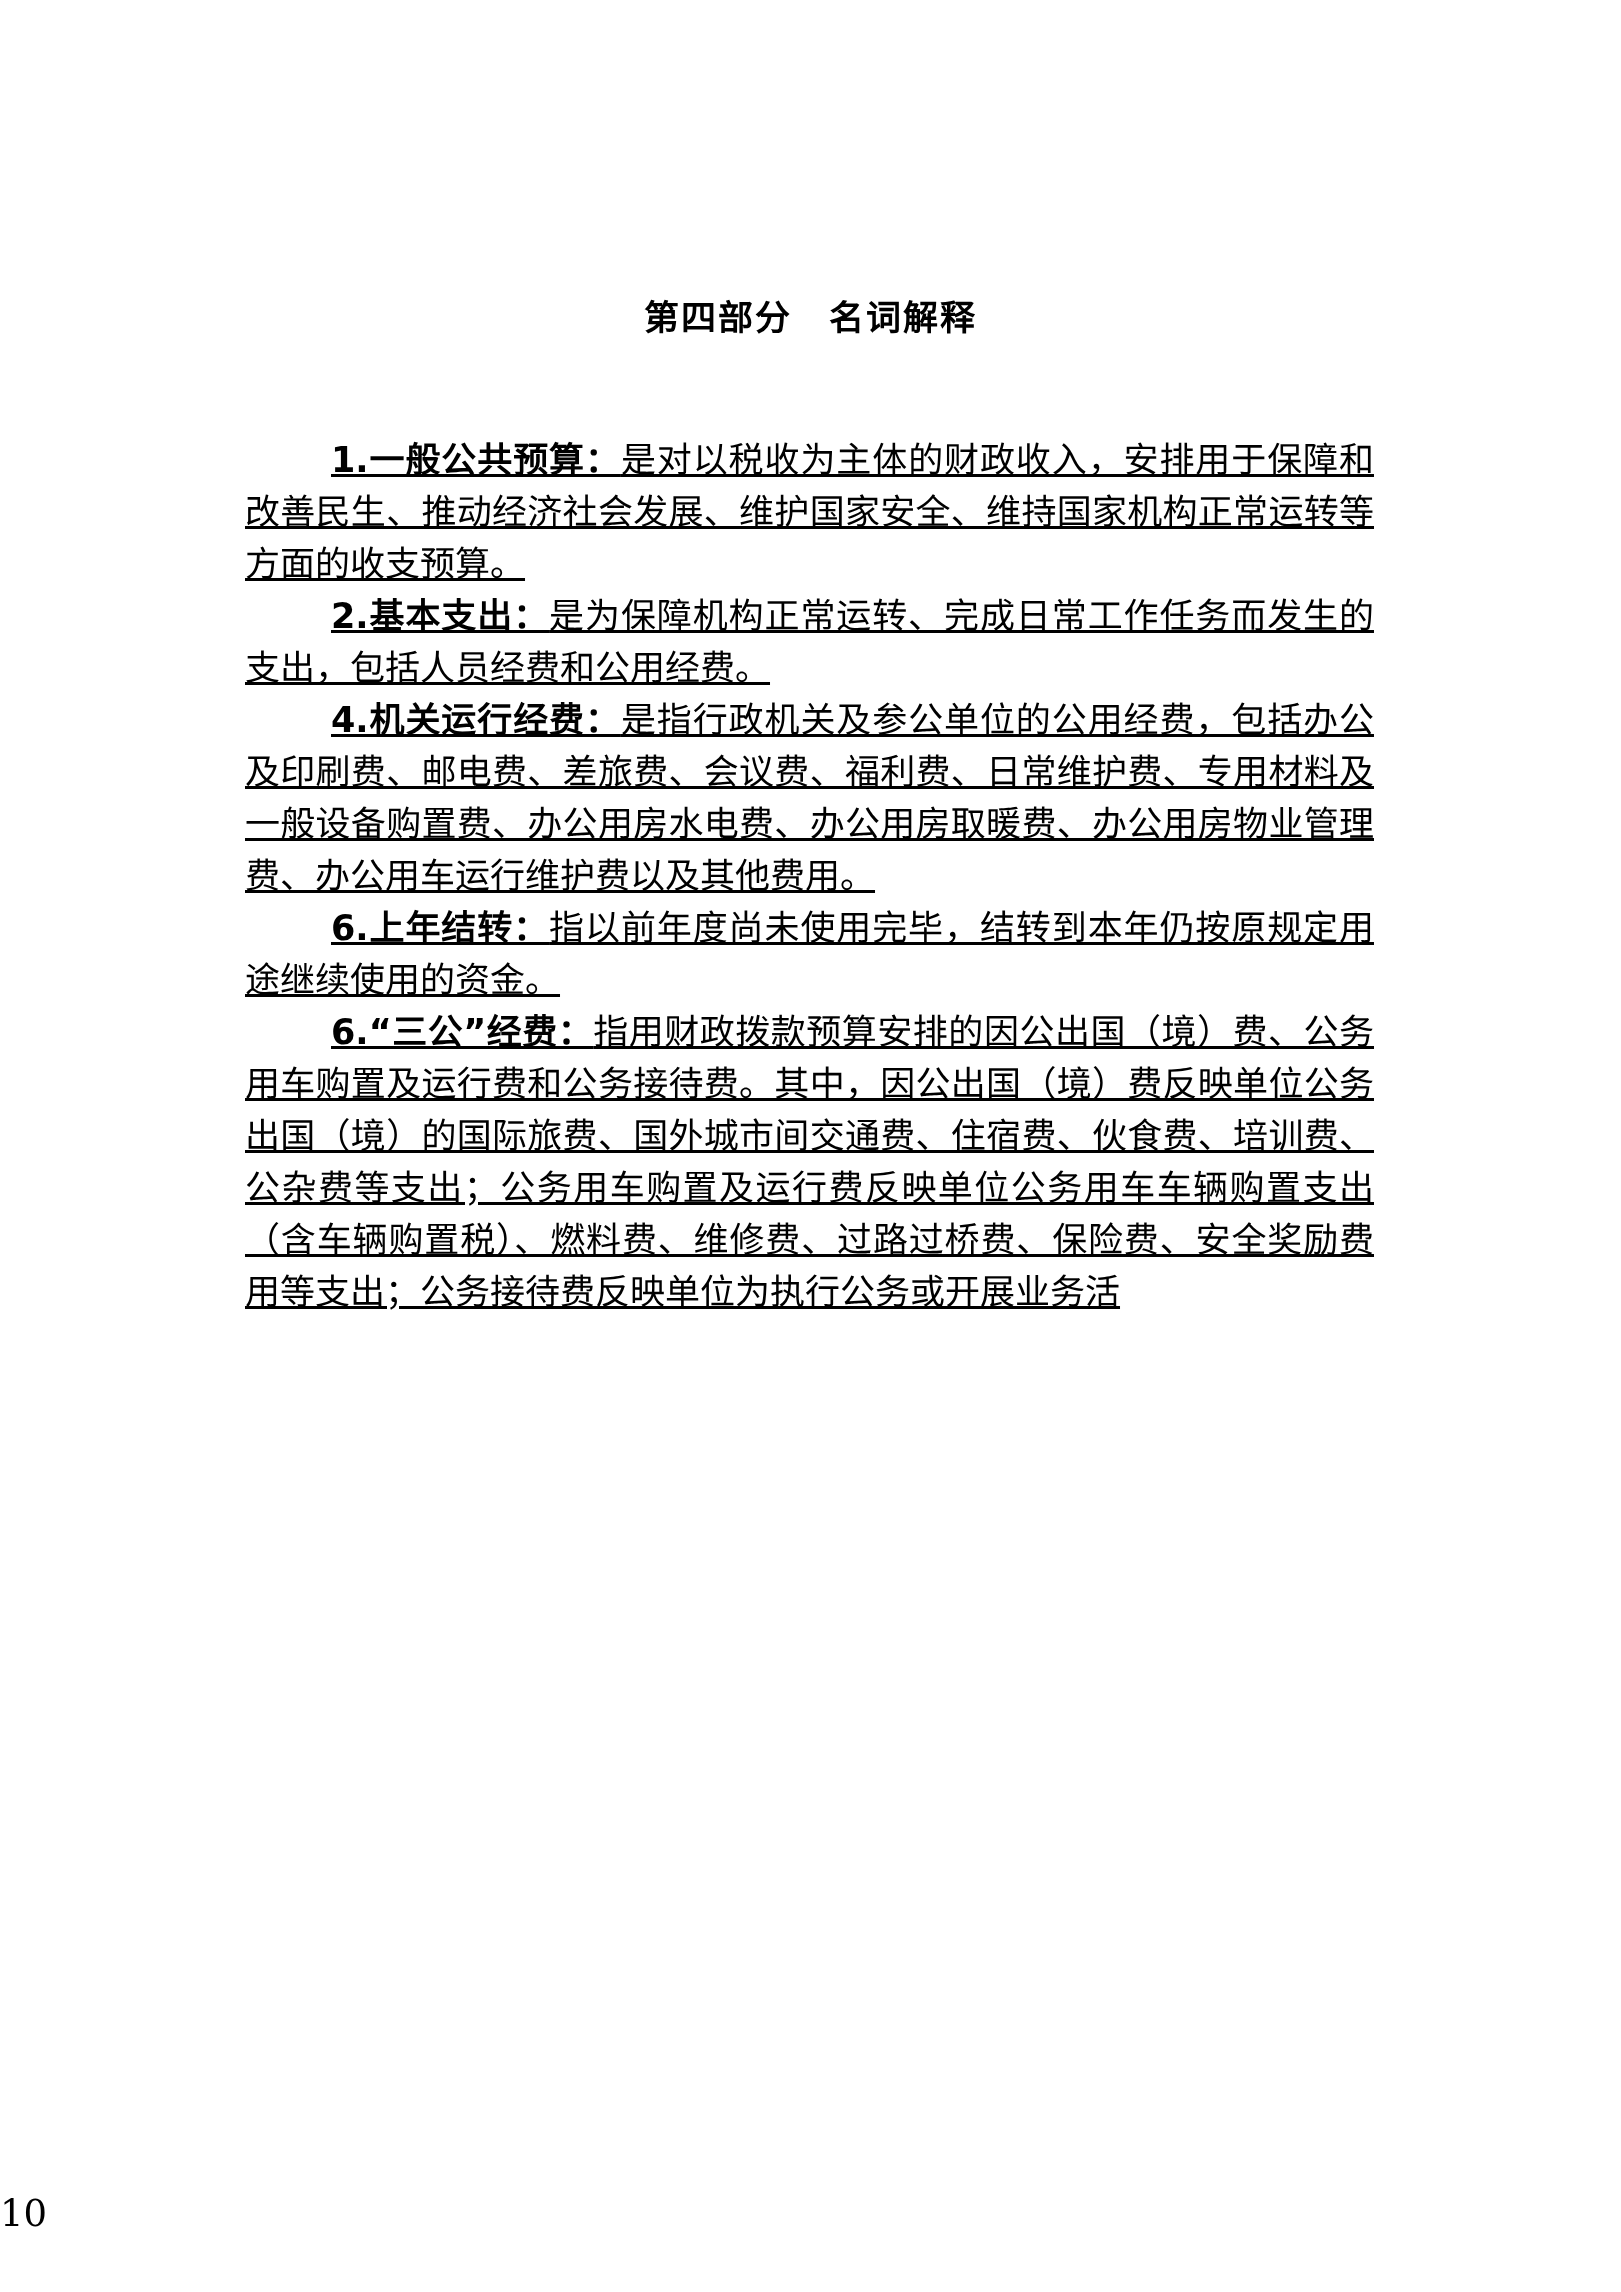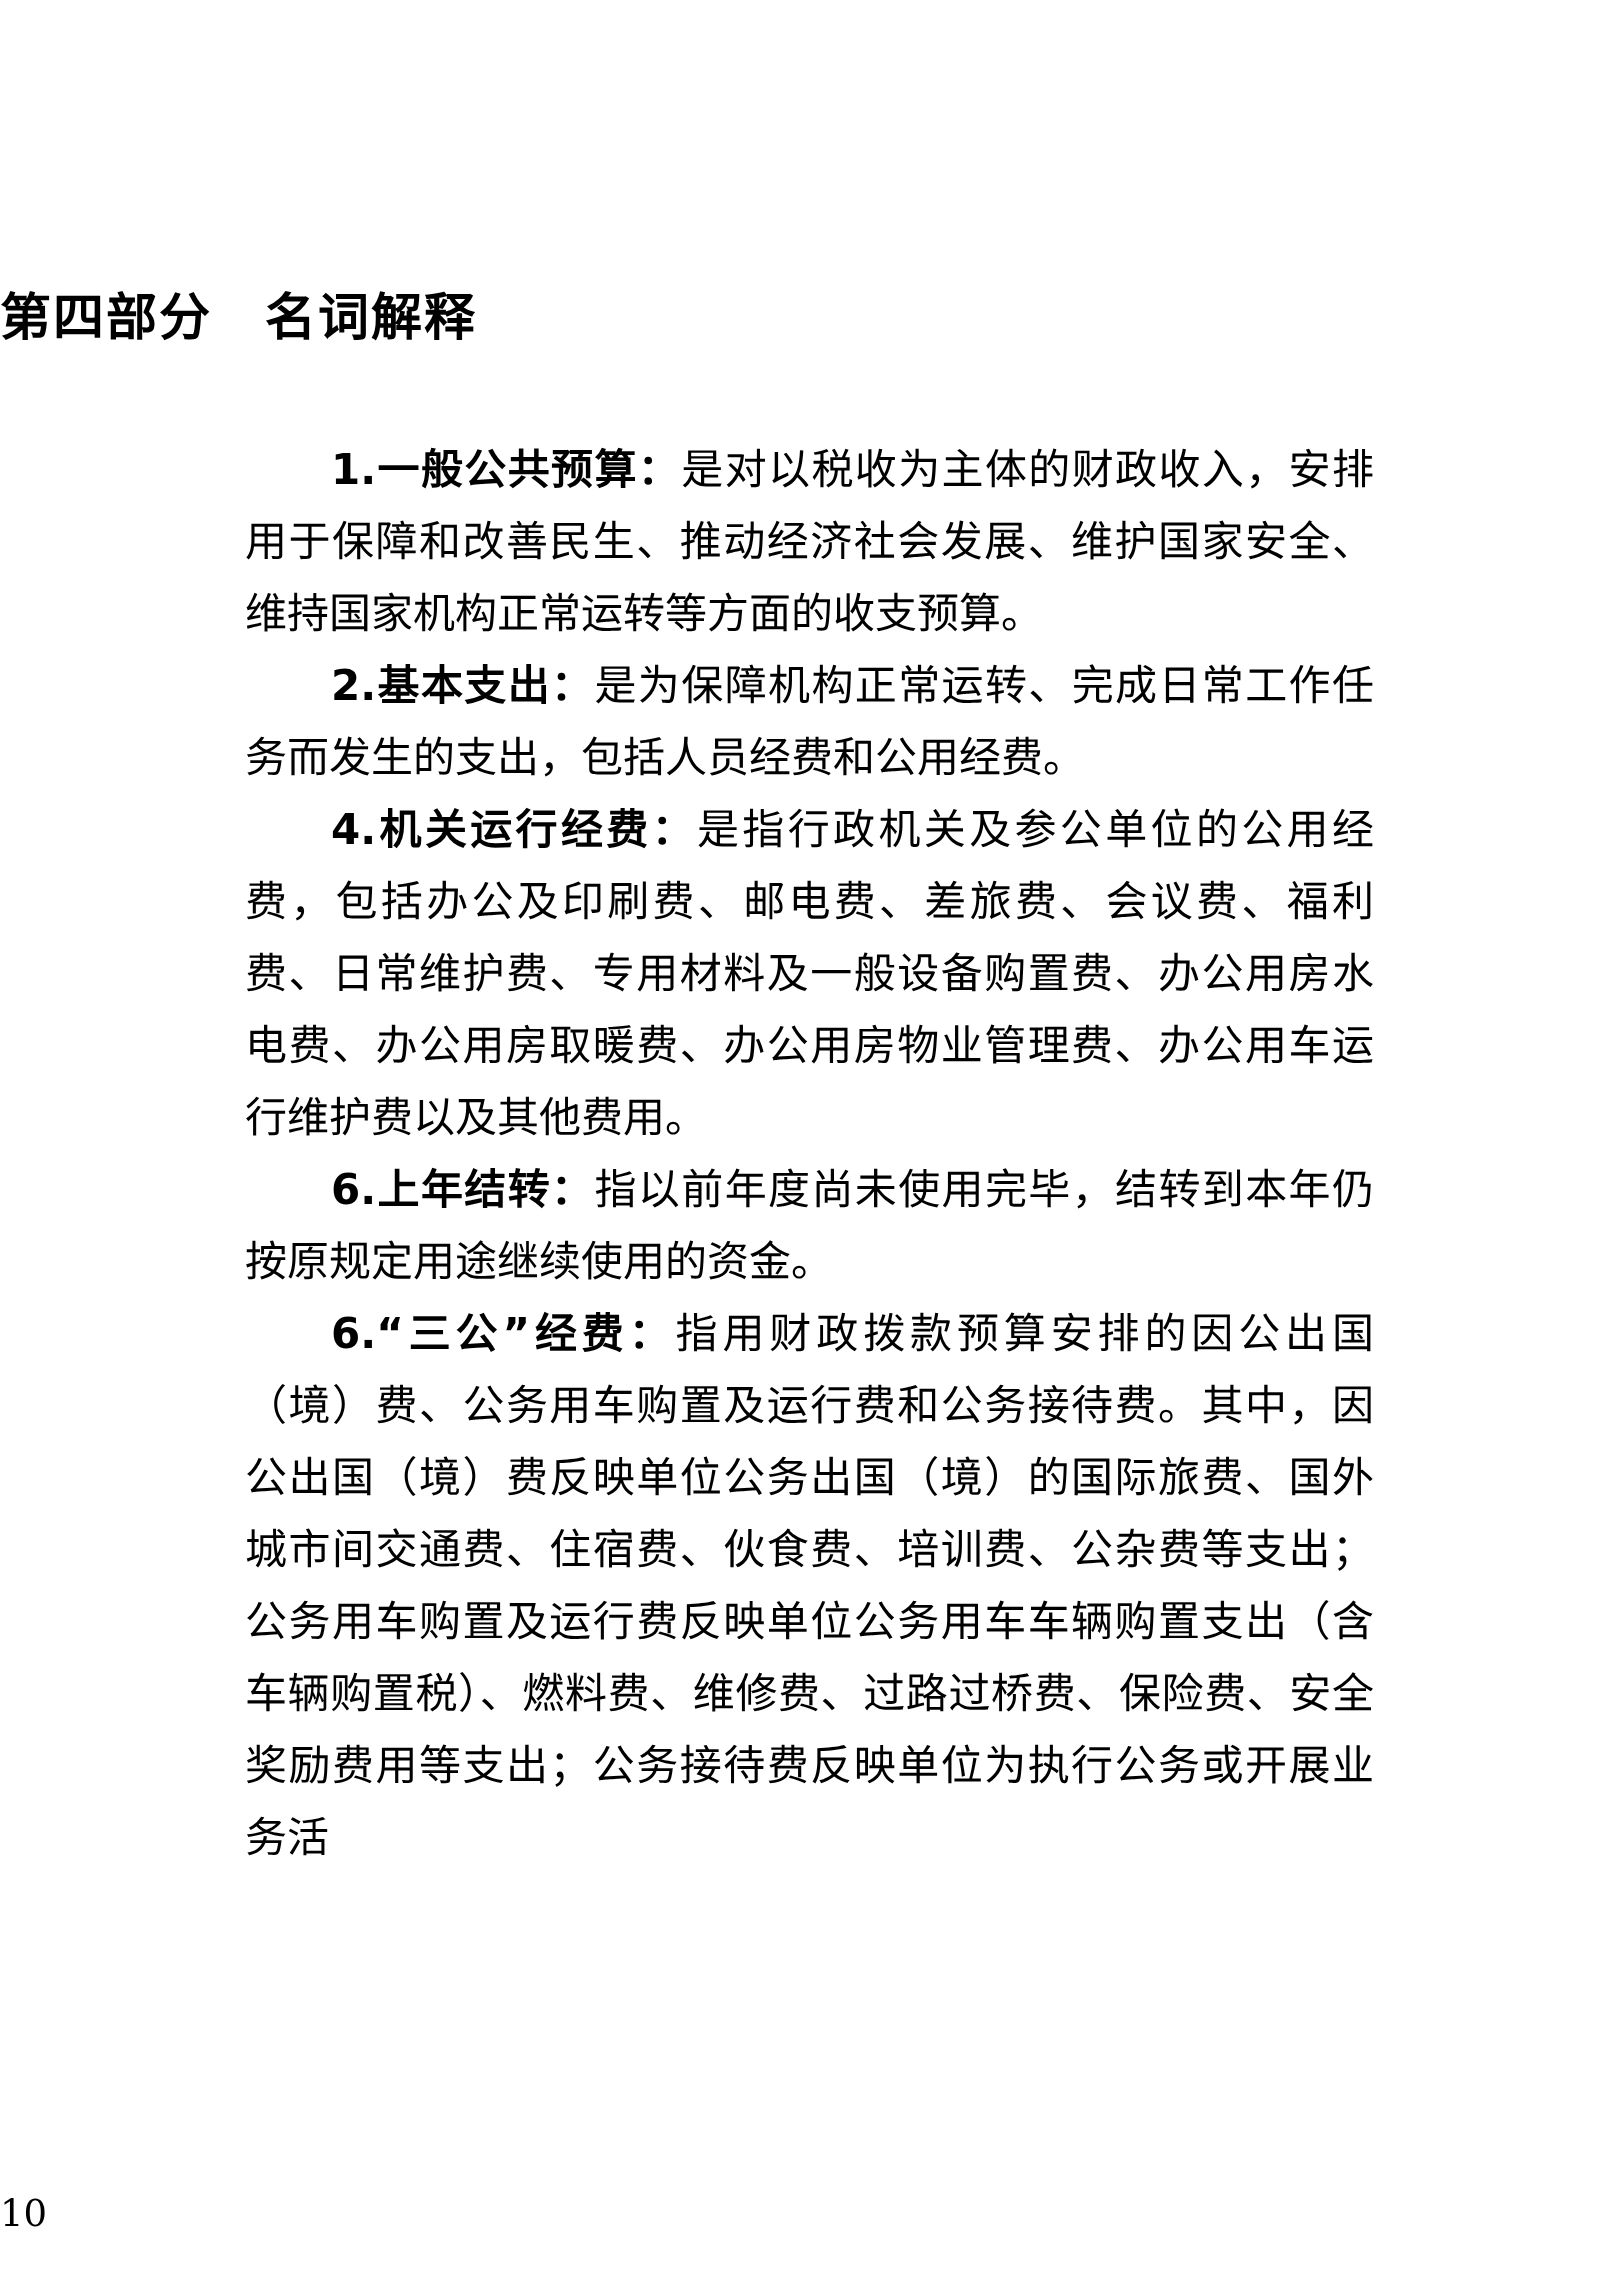--- a/index.html
+++ b/index.html
@@ -15,42 +15,43 @@
     color: #000000;
     overflow: hidden;
     font-family: "DejaVu Serif", serif;
   }
   .doc-title {
     position: absolute;
     top: 286px;
     left: 0;
     width: 100%;
     margin: 0;
-    text-align: left;
-    font-size: 51px;
+    text-align: center;
+    font-size: 35px;
     line-height: 63px;
     font-weight: bold;
     font-family: "DejaVu Serif", serif;
     letter-spacing: 2px;
   }
   .doc-body {
     position: absolute;
     left: 245px;
     top: 434px;
     width: 1129px;
   }
   .para {
     margin: 0;
-    font-size: 42px;
-    line-height: 72px;
+    font-size: 35px;
+    line-height: 52px;
     text-align: justify;
     text-align-last: left;
     text-indent: 86px;
     font-family: "DejaVu Serif", serif;
     word-break: normal;
+    text-decoration: underline;
   }
   .term {
     font-weight: bold;
     font-family: "DejaVu Sans", sans-serif;
   }
   .def {
     font-weight: normal;
   }
   .page-number {
     position: absolute;

